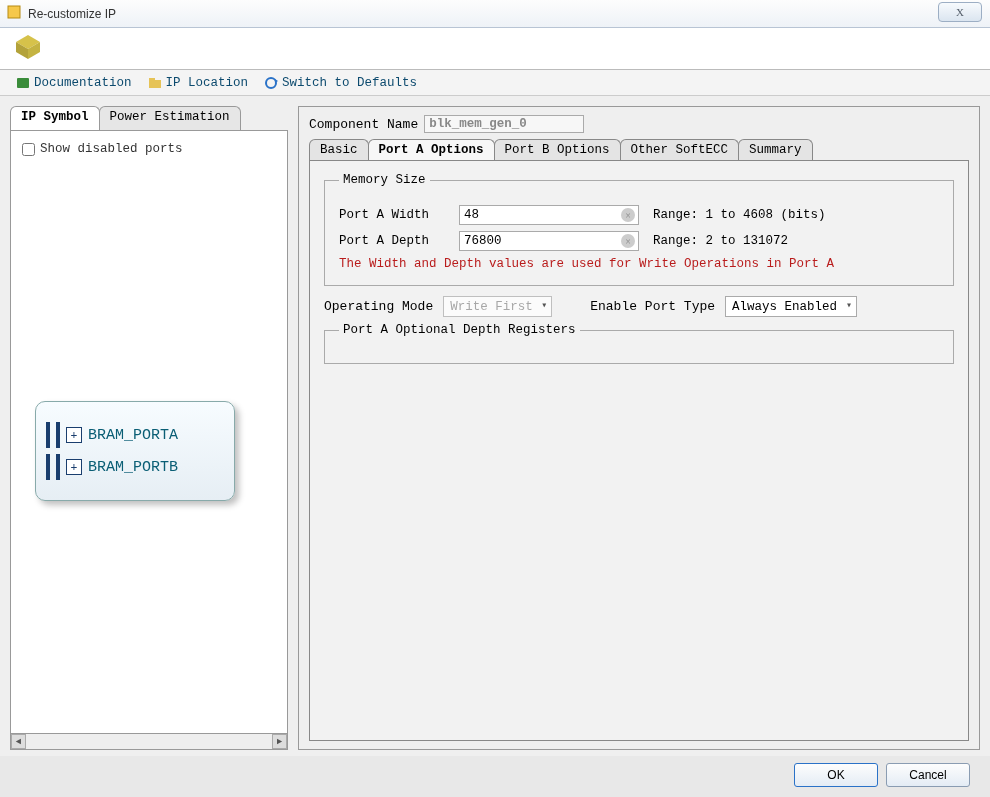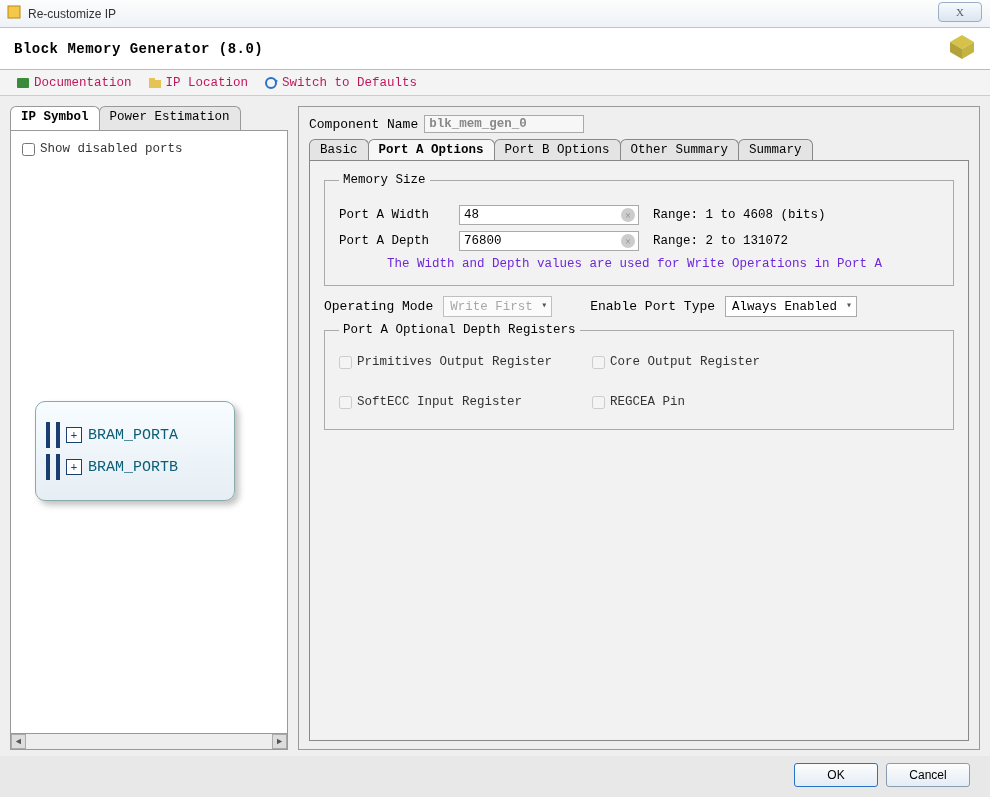--- a/index.html
+++ b/index.html
@@ -46,21 +46,21 @@
     height: 26px;
     background: #f4f4f4;
     border-bottom: 1px solid #ccc;
     display:flex; align-items:center;
     padding: 0 10px;
     gap: 4px;
   }
   .toolbar .tb-item {
     display:flex; align-items:center; gap:4px;
     padding: 2px 6px;
-    color: #be185d;
+    color: #0c4a6e;
     cursor:pointer;
     font-size: 12.5px;
   }
   .tb-icon { width:14px; height:14px; display:inline-block; }
   .workspace {
     display:flex;
     padding: 10px 10px 6px 10px;
     gap: 10px;
     background: #efefef;
     height: 660px;
@@ -189,21 +189,21 @@
   }
   .input-wrap { position:relative; display:inline-block; }
   .clear-x {
     position:absolute; right:4px; top:3px;
     width:14px;height:14px;border-radius:7px;
     background:#ccc;color:#888;
     display:flex;align-items:center;justify-content:center;
     font-size:10px;cursor:pointer;font-family:Tahoma;
   }
   .frange { margin-left:6px; }
-  .note { margin-top:6px; color:#6d28d9;margin-left:48px; }
+  .note { margin-top:6px; color:#b91c1c; }
   .sel {
     height:21px; border:1px solid #aaa; background:#fff;
     font-family:inherit; font-size:12.5px;
     padding:2px 18px 2px 6px;
     appearance:none;
     color:#888;
   }
   .sel-wrap { position:relative; display:inline-block; }
   .sel-wrap::after {
     content:"▾"; position:absolute; right:5px; top:3px;
@@ -233,21 +233,20 @@
   <span class="icon">
     <svg width="16" height="16">
         <rect x="2" y="2" width="12" height="12" fill="#f6c84a" stroke="#b58a12"></rect>
       </svg>
   </span>
   <span class="title">Re-customize IP</span>
   <div class="close-btn">X</div>
 </div>
 
 <div class="header">
-  <span class="htitle">Block Memory Generator (8.0)</span>
   <span>
     <svg width="28" height="28">
         <polygon points="14,2 26,9 14,16 2,9" fill="#d6c24a"></polygon>
         <polygon points="2,9 14,16 14,26 2,19" fill="#b3a23a"></polygon>
         <polygon points="26,9 14,16 14,26 26,19" fill="#c4b342"></polygon>
       </svg>
   </span>
 </div>
 
 <div class="toolbar">
@@ -313,21 +312,21 @@
 
   <div class="right-panel">
     <div class="cname-row">
       <span>Component Name</span>
       <input readonly="" value="blk_mem_gen_0" style="">
     </div>
     <div class="rtabs">
       <div class="rtab">Basic</div>
       <div class="rtab active">Port A Options</div>
       <div class="rtab">Port B Options</div>
-      <div class="rtab">Other Summary</div>
+      <div class="rtab">Other SoftECC</div>
       <div class="rtab">Summary</div>
     </div>
     <div class="rbody">
       <fieldset>
         <legend>Memory Size</legend>
         <div class="frow">
           <span class="flabel">Port A Width</span>
           <span class="input-wrap">
             <input class="finput" value="48" style="">
             <span class="clear-x">×</span>
@@ -356,42 +355,20 @@
         <span>Enable Port Type</span>
         <span class="sel-wrap">
           <select class="sel" style="color:#000">
             <option>Always Enabled</option>
           </select>
         </span>
       </div>
 
       <fieldset>
         <legend>Port A Optional Depth Registers</legend>
-        <div class="inline-gap grey">
-          <label class="chk">
-            <input type="checkbox" disabled="" style="">
-            <span>Primitives Output Register</span>
-          </label>
-          <span style="width:20px"></span>
-          <label class="chk">
-            <input type="checkbox" disabled="" style="">
-            <span>Core Output Register</span>
-          </label>
-        </div>
-        <div class="inline-gap grey" style="margin-top:26px">
-          <label class="chk">
-            <input type="checkbox" disabled="" style="">
-            <span>SoftECC Input Register</span>
-          </label>
-          <span style="width:50px"></span>
-          <label class="chk">
-            <input type="checkbox" disabled="" style="">
-            <span>REGCEA Pin</span>
-          </label>
-        </div>
       </fieldset>
     </div>
   </div>
 </div>
 
 <div class="footer">
   <button class="btn primary">OK</button>
   <button class="btn">Cancel</button>
 </div>
 

